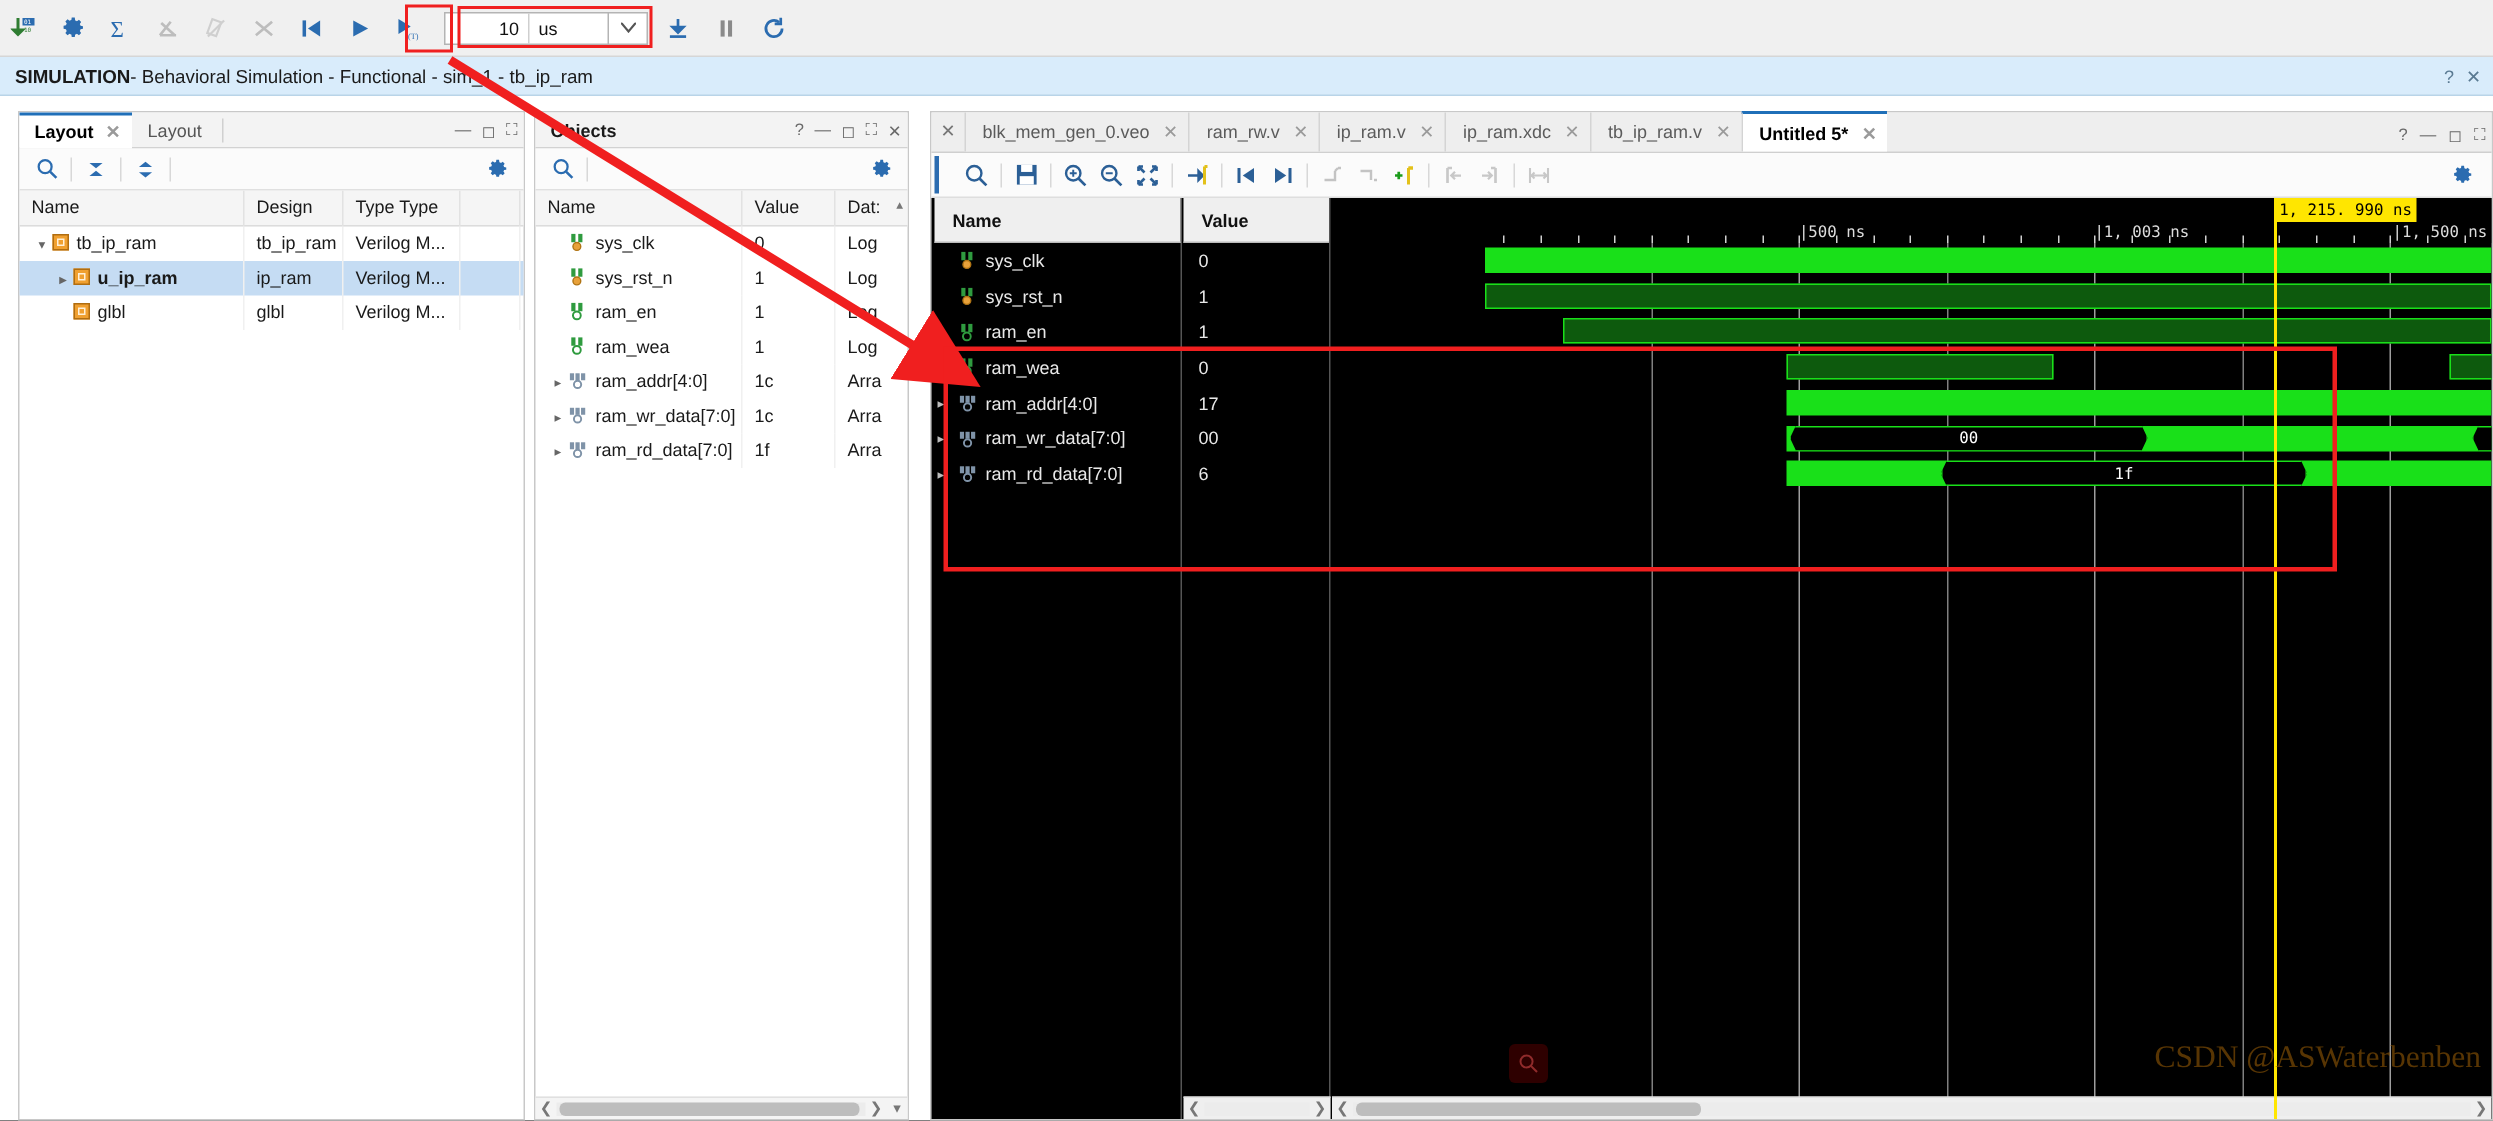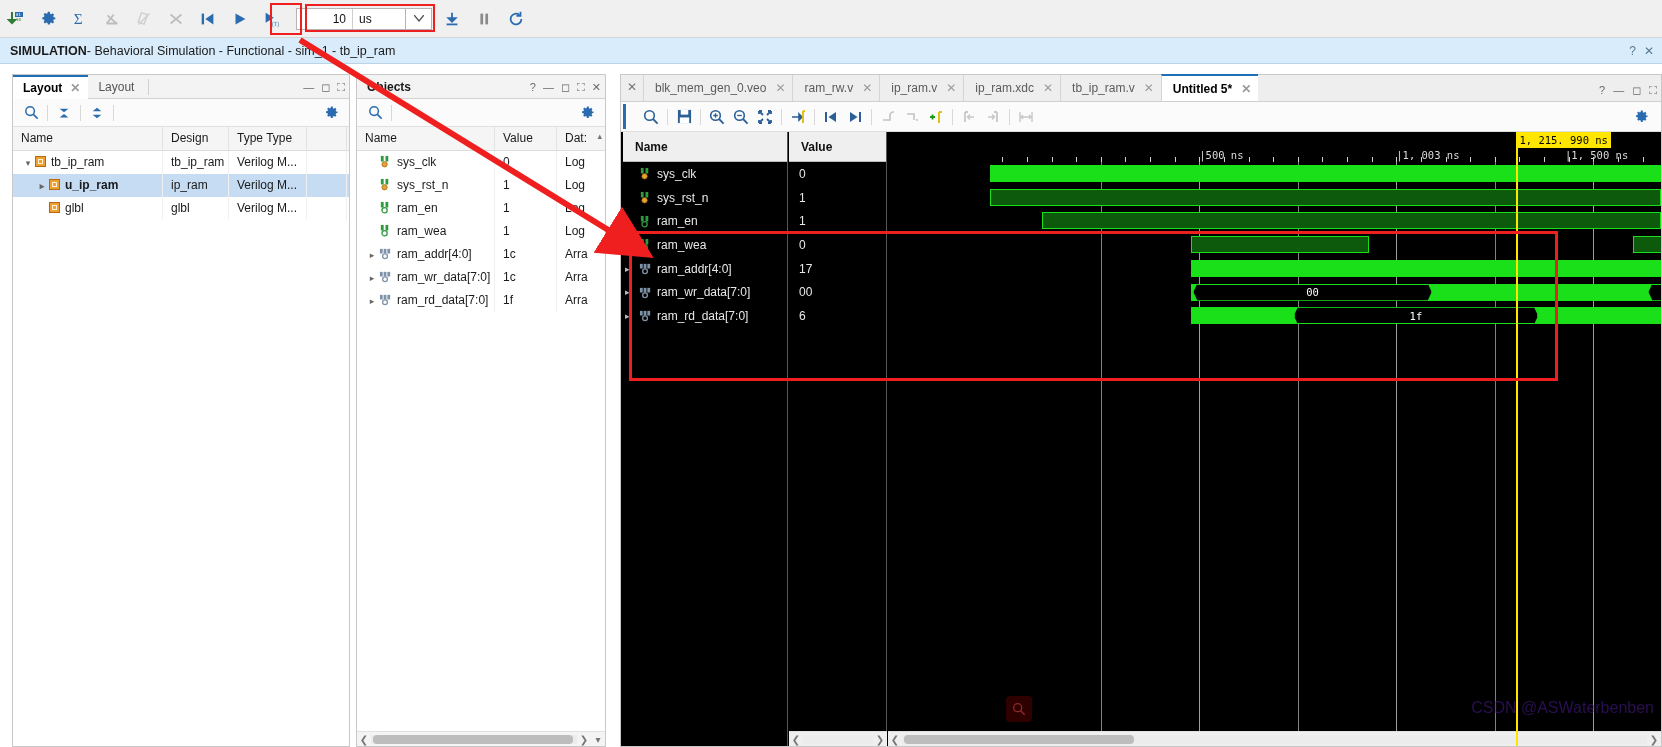--- a/index.html
+++ b/index.html
@@ -176,22 +176,22 @@
   .dk-hi  { position:absolute; top:3px; height:17px; background:#0d5a0d; border:1px solid #19e019; }
 
   
   #red-box {
     position:absolute; left:629px; top:231px; width:929px; height:150px;
     border:3px solid #f01f1f; pointer-events:none; z-index:40;
   }
   #arrow-svg { position:absolute; left:0; top:0; width:1662px; height:747px; pointer-events:none; z-index:39; }
 
   #watermark {
-    position:absolute; right:8px; bottom:30px; color:#4c1d95; opacity:.55;
-    font-size:16px; z-index:41; pointer-events:none;
+    position:absolute; right:8px; bottom:30px; color:#a16207; opacity:.55;
+    font-size:21px; z-index:41; pointer-events:none;font-family:Liberation Serif, serif;
   }
   .search-ghost {
     position:absolute; left:385px; bottom:24px; width:26px; height:26px;
     background:#300; border-radius:4px; display:flex; align-items:center; justify-content:center; opacity:.9;
   }
 </style>
 </head>
 <body>
 
 <div id="toolbar">
@@ -727,21 +727,21 @@
           <div class="wv-val">17</div>
           <div class="wv-val">00</div>
           <div class="wv-val">6</div>
         </div>
     </div>
 
     <div id="wv-wave-col">
       <div id="ruler">
           <div class="rtick" style="left: 311.26px;">500 ns</div>
           <div class="rtick" style="left: 508.26px;">1, 003 ns</div>
-          <div class="rtick" style="left: 677px;">1, 500 ns</div>
+          <div class="rtick" style="left: 707px;">1, 500 ns</div>
           <div style="position: absolute; bottom: 0px; width: 1px; height: 5px; background: rgb(207, 207, 207); left: 114.26px;"></div>
           <div style="position: absolute; bottom: 0px; width: 1px; height: 5px; background: rgb(207, 207, 207); left: 138.885px;"></div>
           <div style="position: absolute; bottom: 0px; width: 1px; height: 5px; background: rgb(207, 207, 207); left: 163.51px;"></div>
           <div style="position: absolute; bottom: 0px; width: 1px; height: 5px; background: rgb(207, 207, 207); left: 188.135px;"></div>
           <div style="position: absolute; bottom: 0px; width: 1px; height: 5px; background: rgb(207, 207, 207); left: 212.76px;"></div>
           <div style="position: absolute; bottom: 0px; width: 1px; height: 5px; background: rgb(207, 207, 207); left: 237.385px;"></div>
           <div style="position: absolute; bottom: 0px; width: 1px; height: 5px; background: rgb(207, 207, 207); left: 262.01px;"></div>
           <div style="position: absolute; bottom: 0px; width: 1px; height: 5px; background: rgb(207, 207, 207); left: 286.635px;"></div>
           <div style="position: absolute; bottom: 0px; width: 1px; height: 5px; background: rgb(207, 207, 207); left: 311.26px;"></div>
           <div style="position: absolute; bottom: 0px; width: 1px; height: 5px; background: rgb(207, 207, 207); left: 335.885px;"></div>

